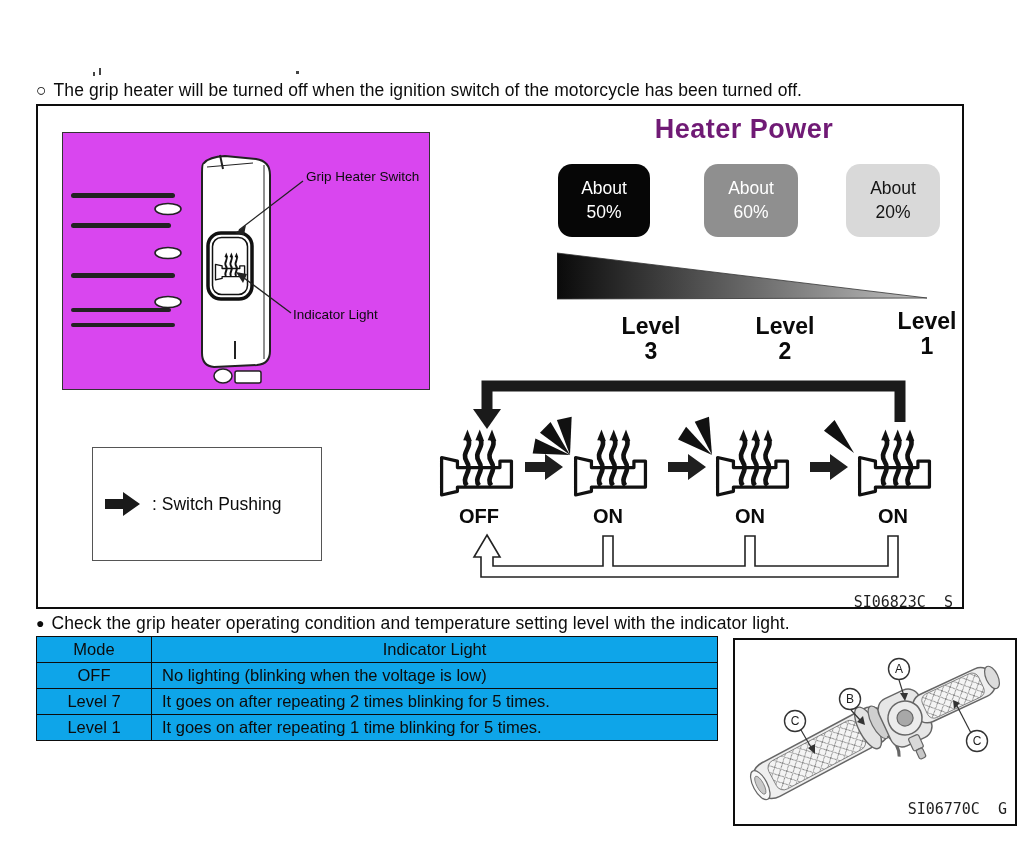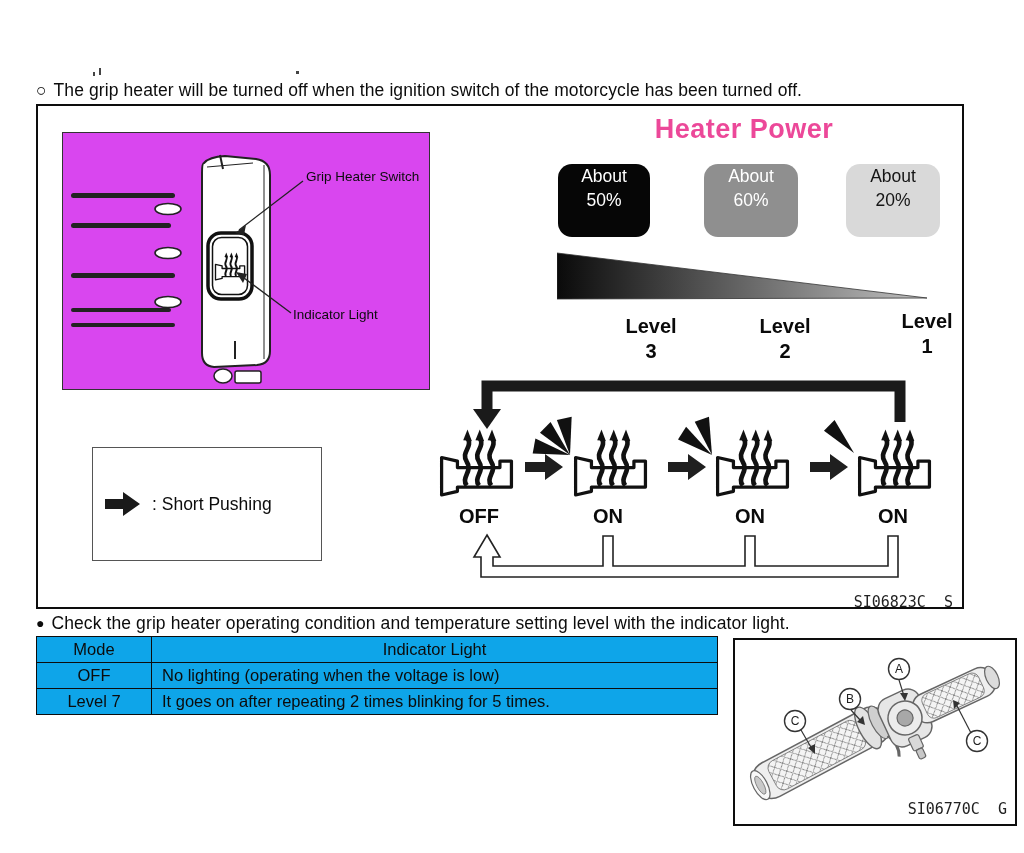--- a/index.html
+++ b/index.html
@@ -7,24 +7,24 @@
         font-family:"Liberation Sans", sans-serif;color:#111;overflow:hidden;}
   .abs{position:absolute;}
   .note{display:flex;align-items:flex-start;font-size:17.5px;color:#0c0c0c;}
   .note .bullet{margin-right:7px;line-height:21px;}
   .note .txt{line-height:21px;letter-spacing:0.1px;}
   .main-box{border:2px solid #0d0d0d;background:#fff;}
   .sub-box{border:1.5px solid #333;background:#d946ef;}
   .legend-box{border:1.2px solid #555;background:#fff;box-sizing:border-box;
               display:flex;flex-direction:column;justify-content:center;gap:9px;padding-left:12px;}
   .legend-row{display:flex;align-items:center;gap:9px;font-size:17.5px;color:#0c0c0c;}
-  .fig-title{font-size:27px;font-weight:bold;text-align:center;color:#ec4899;letter-spacing:0.5px;}
+  .fig-title{font-size:27px;font-weight:bold;text-align:center;color:#701a75;letter-spacing:0.5px;}
   .power-box{border-radius:14px;text-align:center;font-size:17.5px;line-height:24px;
-             box-sizing:border-box;}
-  .level-label{text-align:center;font-size:20px;font-weight:bold;line-height:25px;color:#0a0a0a;}
+             padding-top:12px;box-sizing:border-box;}
+  .level-label{text-align:center;font-size:23px;font-weight:bold;line-height:25px;color:#0a0a0a;}
   .state-label{text-align:center;font-size:20px;font-weight:bold;color:#0a0a0a;width:80px;}
   .fig-code{font-family:"DejaVu Sans Mono", monospace;font-size:15px;color:#222;
             white-space:pre;text-align:right;}
   table.mode-table{border-collapse:collapse;table-layout:fixed;width:682px;
                    font-size:16.5px;color:#0c0c0c;background:#0ea5e9;}
   table.mode-table td{border:1.5px solid #0d0d0d;height:25px;padding:0;line-height:25px;}
   table.mode-table td.c1{width:114px;text-align:center;}
   table.mode-table td.c2{padding-left:10px;}
   .svg-label{font-family:"Liberation Sans", sans-serif;font-size:13.5px;fill:#0c0c0c;}
   .callout-letter{font-family:"Liberation Sans", sans-serif;font-size:12px;fill:#222;}
@@ -98,21 +98,21 @@
         <polygon points="173,139 184,141 180,150" fill="#222"></polygon>
         <text class="svg-label" x="230" y="186">Indicator Light</text>
       </svg>
     </div>
 
     <div class="abs legend-box" style="left:54px;top:341px;width:230px;height:114px;">
       <div class="legend-row">
         <svg width="38" height="28" viewBox="0 0 38 28">
           <polygon points="0,9 18,9 18,2 35,14 18,26 18,19 0,19" fill="#1a1a1a"></polygon>
         </svg>
-        <span>:  Short Pushing</span>
+        <span>:  Switch Pushing</span>
       </div>
     </div>
 
     <div class="abs fig-title" style="left:520px;top:8px;width:372px;">Heater Power</div>
 
     <div class="abs power-box" style="left: 520px; top: 58px; width: 92px; height: 73px; background-color: rgb(6, 6, 6); color: rgb(255, 255, 255);">
       <div>About</div>
       <div>50%</div>
     </div>
     <div class="abs power-box" style="left: 666px; top: 58px; width: 94px; height: 73px; background-color: rgb(143, 143, 143); color: rgb(255, 255, 255);">
@@ -194,25 +194,29 @@
   </div>
 
   <table class="mode-table abs" style="left:36px;top:636px;">
     <tbody>
       <tr>
         <td class="c1" style="text-align:center;">Mode</td>
         <td class="c2" style="text-align:center;padding-left:0;">Indicator Light</td>
       </tr>
       <tr>
         <td class="c1">OFF</td>
-        <td class="c2">No lighting (operating when the voltage is low)</td>
+        <td class="c2">No lighting (blinking when the voltage is low)</td>
       </tr>
       <tr>
         <td class="c1">Level 7</td>
         <td class="c2">It goes on after repeating 2 times blinking for 5 times.</td>
+      </tr>
+      <tr>
+        <td class="c1">Level 1</td>
+        <td class="c2">It goes on after repeating 1 time blinking for 5 times.</td>
       </tr>
     </tbody>
   </table>
 
   <div class="abs main-box" style="left:733px;top:638px;width:280px;height:184px;">
     <svg width="276" height="180" viewBox="0 0 276 180">
       <defs>
         <pattern id="mesh" width="9" height="9" patternUnits="userSpaceOnUse">
           <rect width="9" height="9" fill="#f4f4f4"></rect>
           <path d="M0,9 L9,0 M0,0 L9,9" stroke="#8a8a8a" stroke-width="1"></path>

